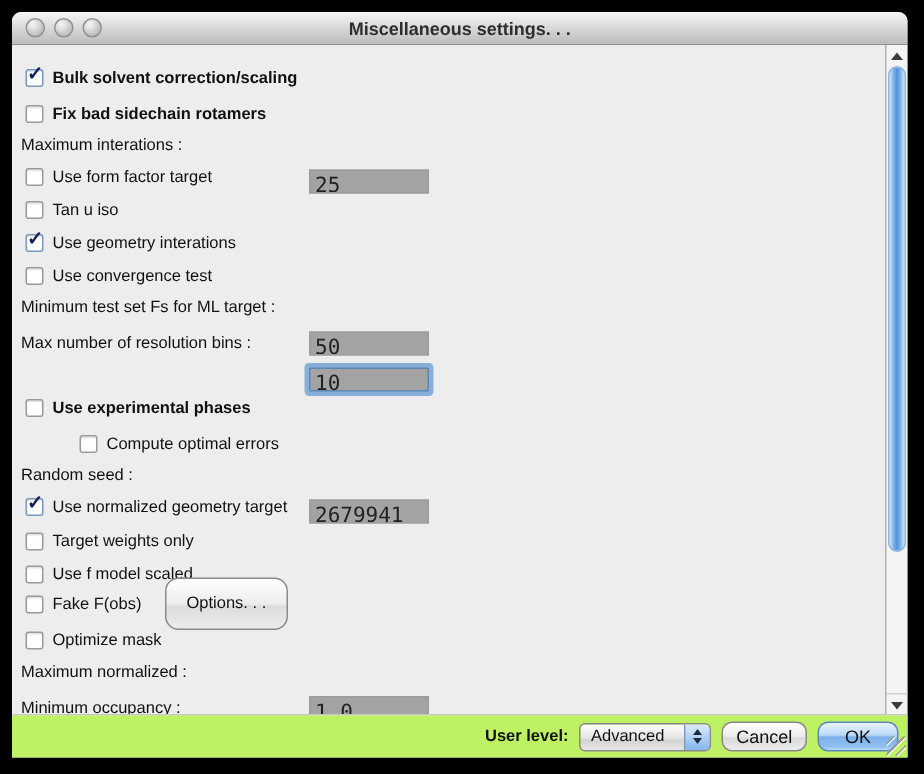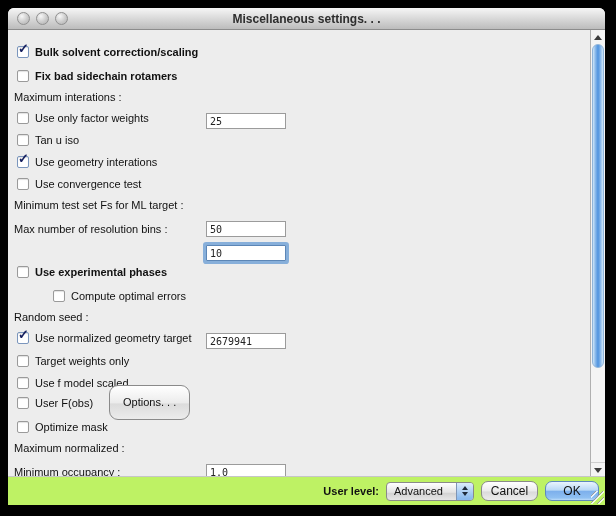--- a/index.html
+++ b/index.html
@@ -42,22 +42,22 @@
   .cb.checked{border-color:#7b96bd;}
   .checkmark{
     position:absolute;left:0px;top:-5px;font-size:13px;font-weight:bold;
     color:#161f5e;line-height:13px;
   }
   .cb-label{margin-left:6px;font-size:11px;color:#111;white-space:nowrap;}
   .bold{font-weight:bold;}
   .f-label{margin-left:6px;font-size:11px;color:#111;white-space:nowrap;}
   .tfield{
     position:absolute;left:198px;height:16px;box-sizing:border-box;
-    background:#ffffff;border:1px solid #9b9b9b;
-    font-family:"DejaVu Sans Mono",monospace;font-size:10px;color:#222;
+    background:#a3a3a3;border:1px solid #9b9b9b;
+    font-family:"DejaVu Sans Mono",monospace;font-size:14px;color:#222;
     padding:2px 3px 0 3px;overflow:hidden;white-space:nowrap;margin-top:48px;
   }
   .tfield.focused{
     border:1px solid #5c86b6;border-radius:1px;
     box-shadow:0 0 0 3px #87afda;
   }
   .opt-btn{
     margin-left:16px;height:17px;line-height:16px;padding:8px 13px;
     border:1px solid #8a8a8a;border-radius:9px;
     background:linear-gradient(180deg,#ffffff,#ececec 50%,#dcdcdc 55%,#ececec 100%);
@@ -141,21 +141,21 @@
         <div class="row checkbox" style="top: 38px;">
           <span class="cb"></span>
           <span class="cb-label bold">Fix bad sidechain rotamers</span>
         </div>
         <div class="row field" style="top: 58px;">
           <span class="f-label">Maximum interations :</span>
           <div class="tfield" style="width: 80px;">25</div>
         </div>
         <div class="row checkbox" style="top: 80px;">
           <span class="cb"></span>
-          <span class="cb-label">Use only factor weights</span>
+          <span class="cb-label">Use form factor target</span>
         </div>
         <div class="row checkbox" style="top: 102px;">
           <span class="cb"></span>
           <span class="cb-label">Tan u iso</span>
         </div>
         <div class="row checkbox" style="top: 124px;">
           <span class="cb checked">
             <span class="checkmark">✓</span>
           </span>
           <span class="cb-label">Use geometry interations</span>
@@ -193,21 +193,21 @@
         <div class="row checkbox" style="top: 323px;">
           <span class="cb"></span>
           <span class="cb-label">Target weights only</span>
         </div>
         <div class="row checkbox" style="top: 345px;">
           <span class="cb"></span>
           <span class="cb-label">Use f model scaled</span>
         </div>
         <div class="row checkbox" style="top: 365px;">
           <span class="cb"></span>
-          <span class="cb-label">User F(obs)</span>
+          <span class="cb-label">Fake F(obs)</span>
           <span class="opt-btn">Options. . .</span>
         </div>
         <div class="row checkbox" style="top: 389px;">
           <span class="cb"></span>
           <span class="cb-label">Optimize mask</span>
         </div>
         <div class="row field" style="top: 409px;">
           <span class="f-label">Maximum normalized :</span>
           <div class="tfield" style="width: 80px;">1.0</div>
         </div>

